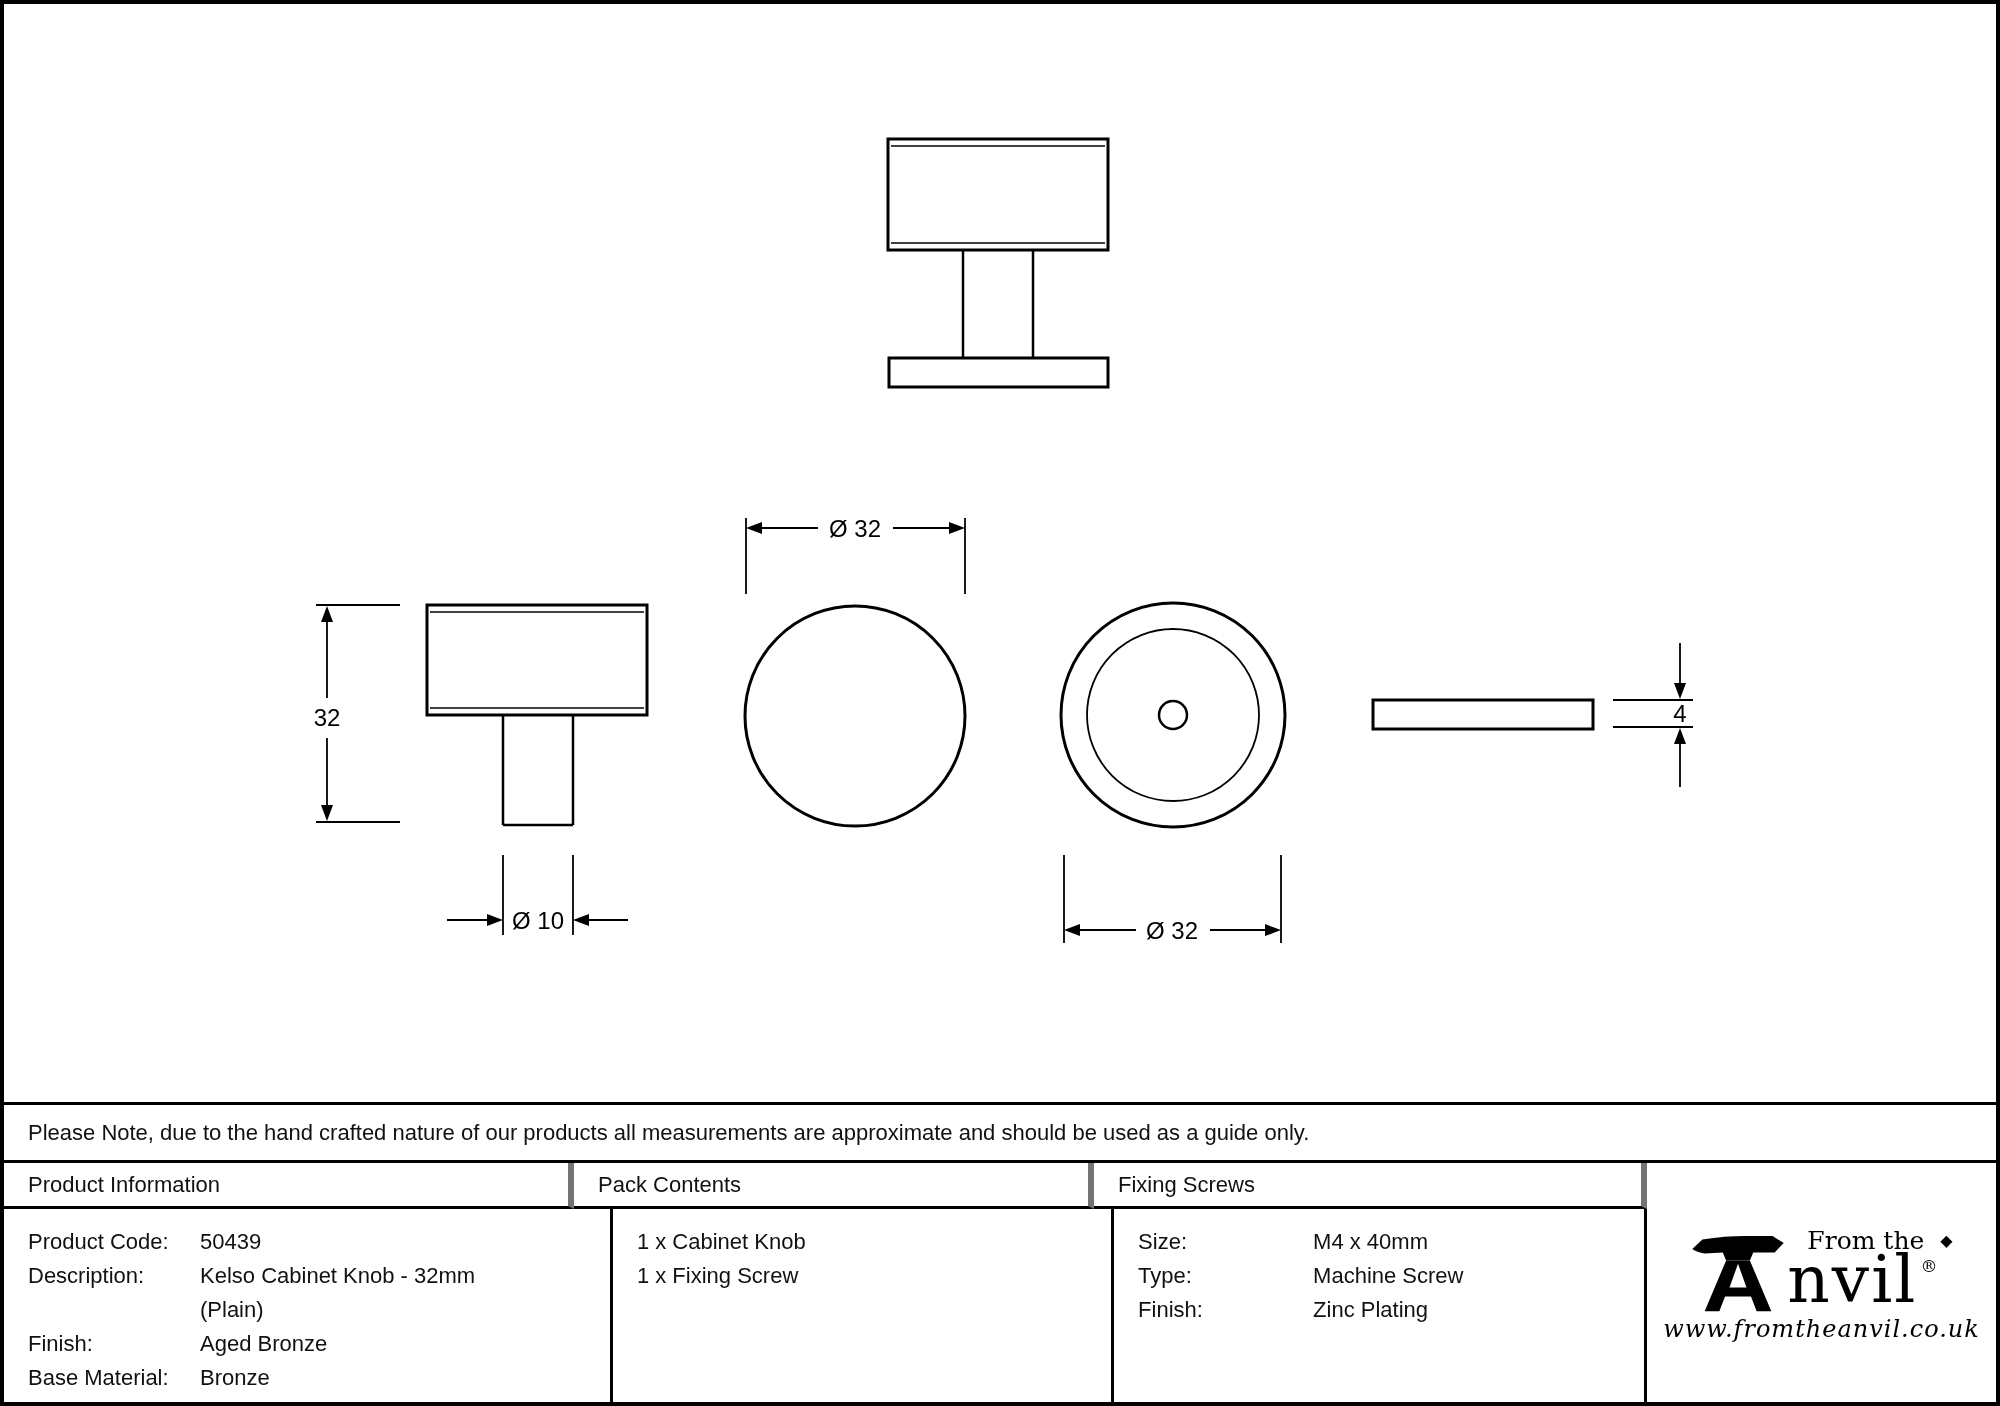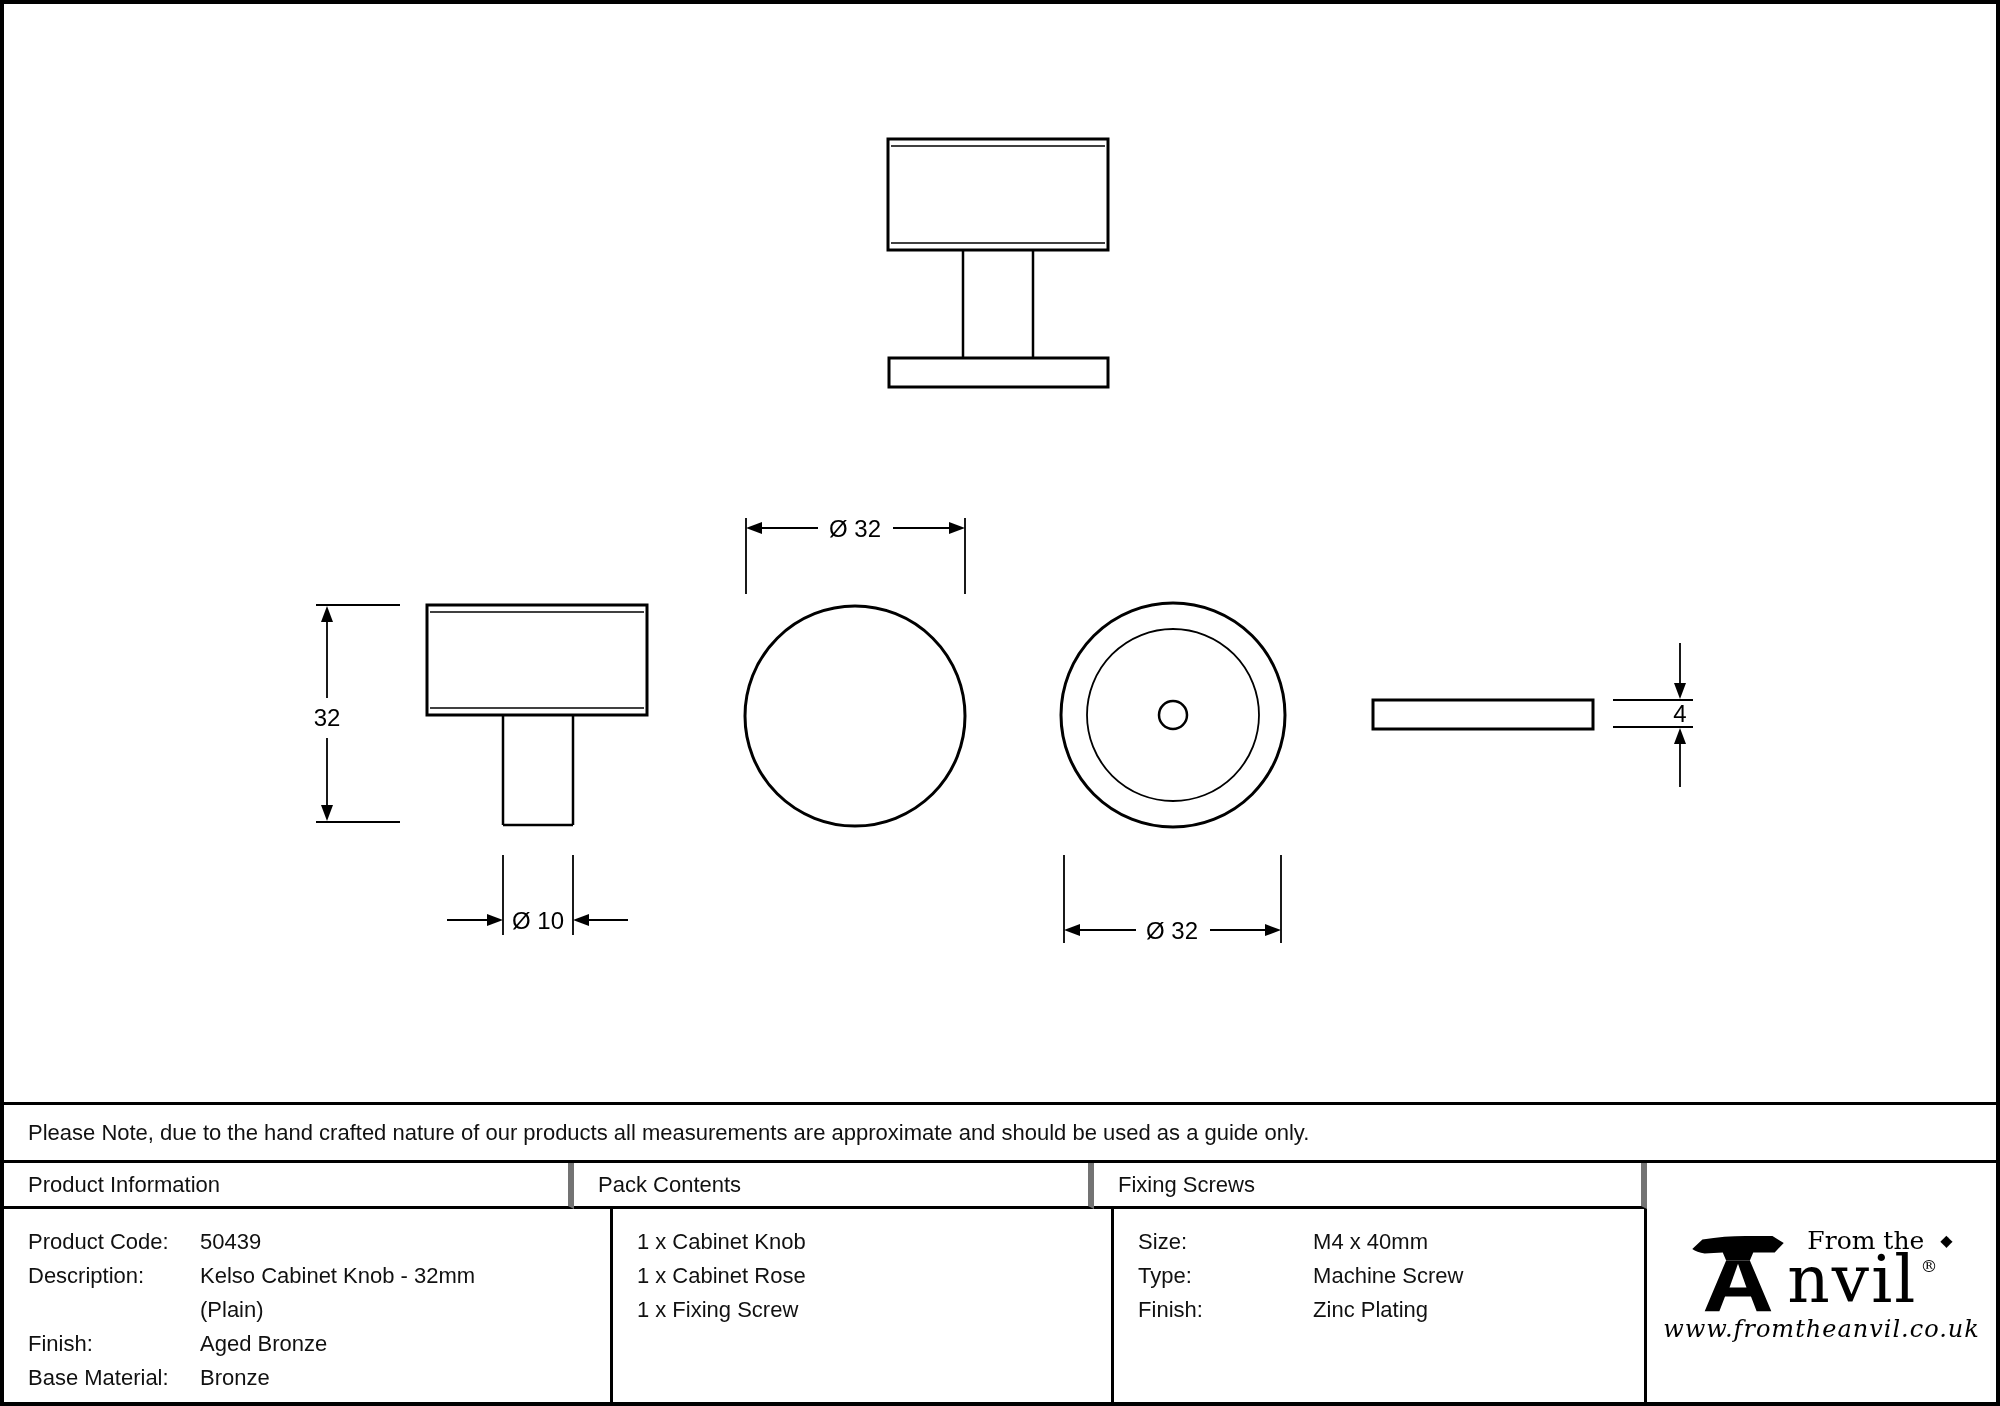--- a/index.html
+++ b/index.html
@@ -171,21 +171,20 @@
       <div class="kv">
         <span class="k">Finish:</span><span>Aged Bronze</span>
       </div>
       <div class="kv">
         <span class="k">Base Material:</span><span>Bronze</span>
       </div>
     </div>
 
     <div class="td c2">
       <div>1 x Cabinet Knob</div>
-      <div>1 x Cabinet Rose</div>
       <div>1 x Fixing Screw</div>
     </div>
 
     <div class="td c3">
       <div class="kv">
         <span class="k3">Size:</span><span>M4 x 40mm</span>
       </div>
       <div class="kv">
         <span class="k3">Type:</span><span>Machine Screw</span>
       </div>

